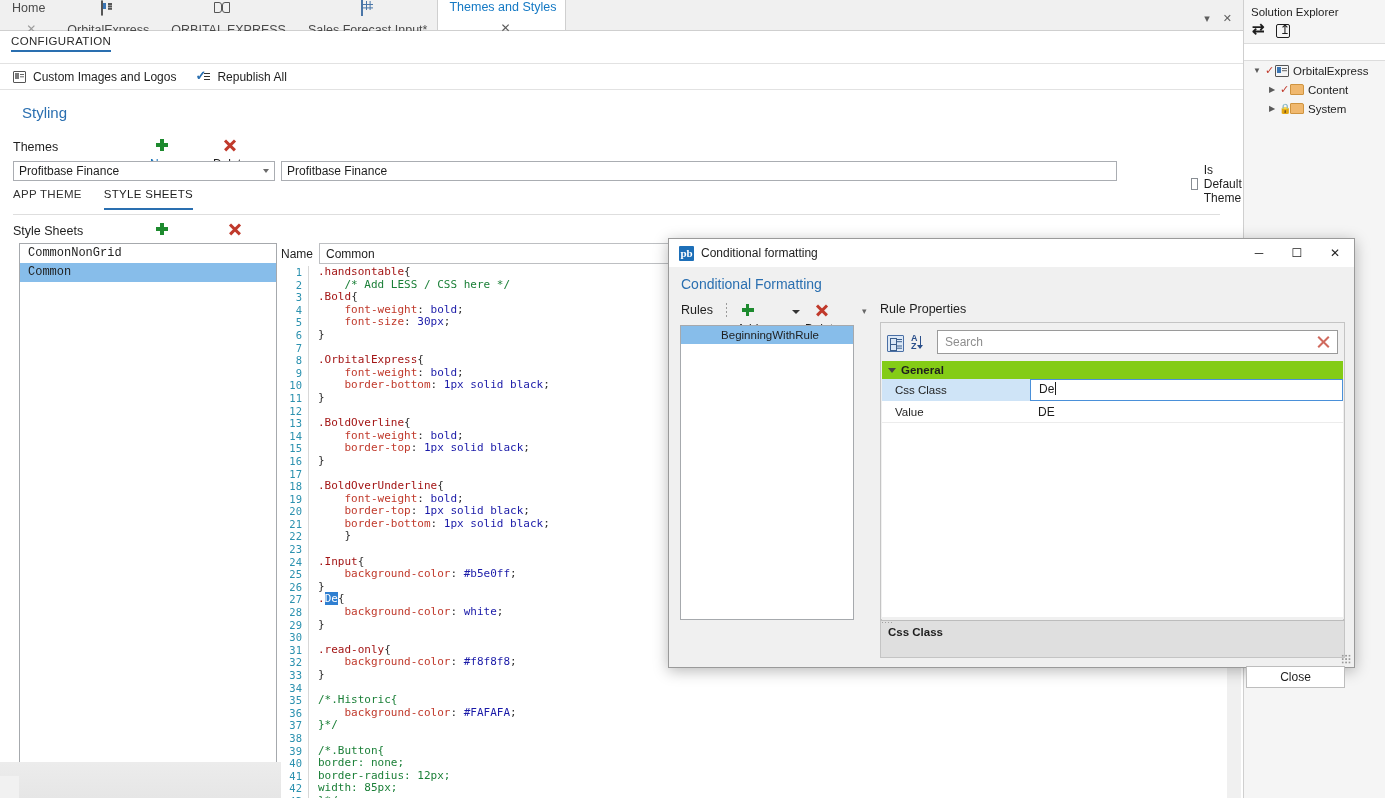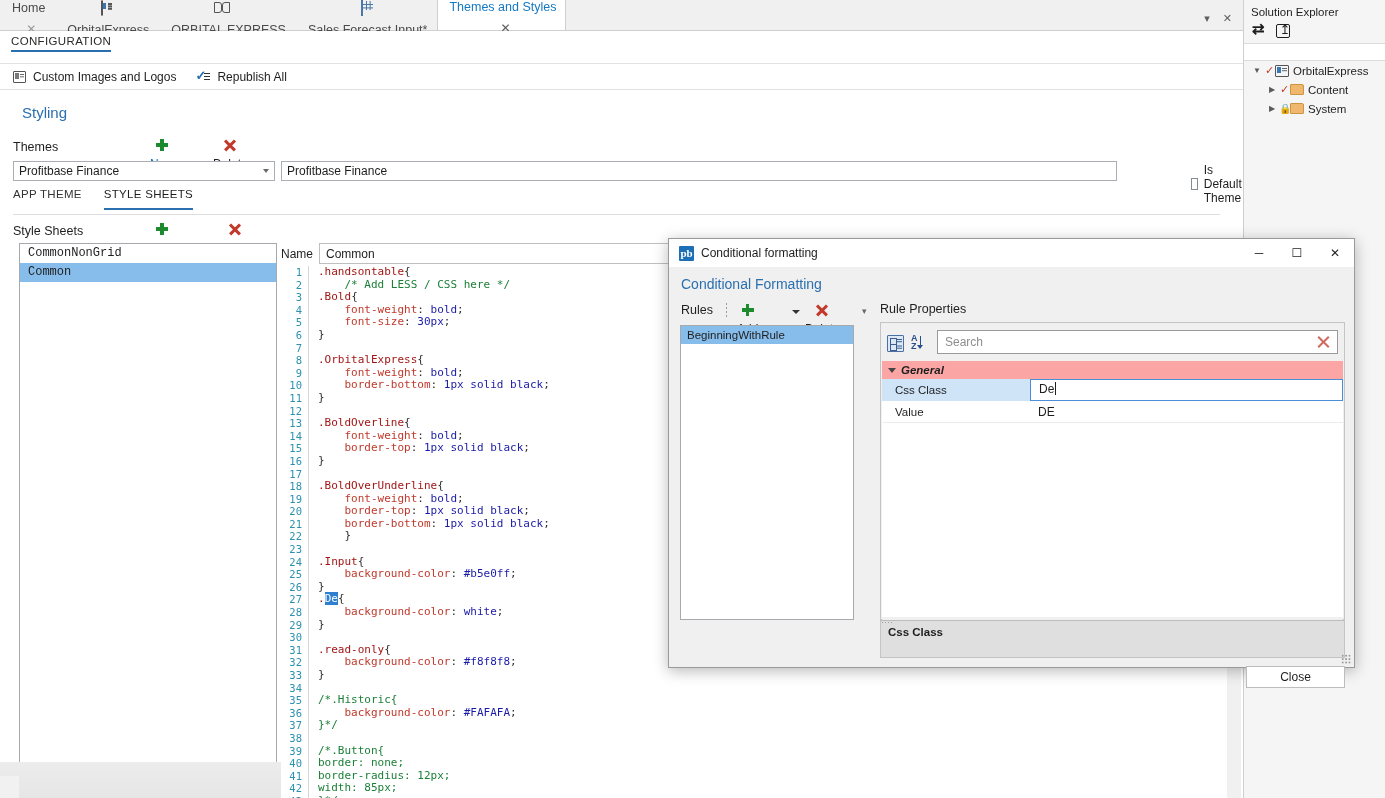--- a/index.html
+++ b/index.html
@@ -264,21 +264,21 @@
   #add-btn  { position:absolute; left:68px; top:37px; }
   #add-caret { position:absolute; left:123px; top:43px; width:0;height:0;
       border-left:4px solid transparent;border-right:4px solid transparent;border-top:4.5px solid #333; }
   #del-btn  { position:absolute; left:136px; top:37px; }
   #rules-overflow { position:absolute; left:193px; top:41px; font-size:9px; color:#666; line-height:.8;}
 
   #rule-props-label { position:absolute; left:211px; top:35px; font-size:12.5px; color:#1e1e1e; }
 
   #rules-list {
     position:absolute; left:11px; top:58px; width:174px; height:295px;
-    border:1px solid #a6a9ad; background:#ffffff; overflow:hidden;
+    border:1px solid #a6a9ad; background:#ffffff; overflow:hidden;text-align:center;
   }
   .rule-item { height:18px; line-height:18px; padding-left:6px; font-size:11.5px; color:#1e1e1e; cursor:default; }
   .rule-item.selected { background:#87bdea; }
 
   #props-panel {
     position:absolute; left:211px; top:55px; width:465px; height:298px;
     background:#f0f0f0; border:1px solid #c4c4c4;
   }
   #props-toolbar { position:absolute; left:0; top:6px; width:463px; height:28px; display:flex; align-items:center; padding-left:6px; gap:7px;}
   .pg-ico { width:17px; height:17px; position:relative; cursor:default; }
@@ -302,22 +302,22 @@
   }
   #props-search-clear {
     position:absolute; right:7px; top:5px; width:13px; height:13px;
   }
   #props-search-clear::before,#props-search-clear::after{
     content:""; position:absolute; left:-1px; top:5.4px; width:15px; height:2px; background:#d06a5e;}
   #props-search-clear::before{transform:rotate(45deg);}
   #props-search-clear::after{transform:rotate(-45deg);}
 
   #props-grid { position:absolute; left:1px; top:38px; width:461px; height:256px; background:#ffffff; }
-  #grp-general { display:flex; align-items:center; height:18px; background:#fca5a5;
-      font-size:11.5px; font-weight:bold; color:#1e1e1e; padding-left:6px; gap:5px;font-style:italic;}
+  #grp-general { display:flex; align-items:center; height:18px; background:#84cc16;
+      font-size:11.5px; font-weight:bold; color:#1e1e1e; padding-left:6px; gap:5px;}
   .grp-arrow { width:0;height:0;border-left:4px solid transparent;border-right:4px solid transparent;border-top:5px solid #444; }
   .prop-row { display:flex; height:22px; align-items:center; border-bottom:1px solid #ececec; }
   .prop-name { width:148px; flex:0 0 148px; height:22px; line-height:22px; padding-left:13px;
       font-size:11.5px; color:#1e1e1e; }
   .prop-row.active .prop-name { background:#cfe4f7; }
   .prop-val { flex:1; height:22px; line-height:22px; padding-left:8px; font-size:12px; color:#1e1e1e; }
   .prop-row.active .prop-val {
       background:#ffffff; border:1.6px solid #4a90d9; height:22px; line-height:18px; position:relative;
   }
   .caret-bar { display:inline-block; width:1px; height:13px; background:#1e1e1e; vertical-align:-2px; margin-left:1px;}

